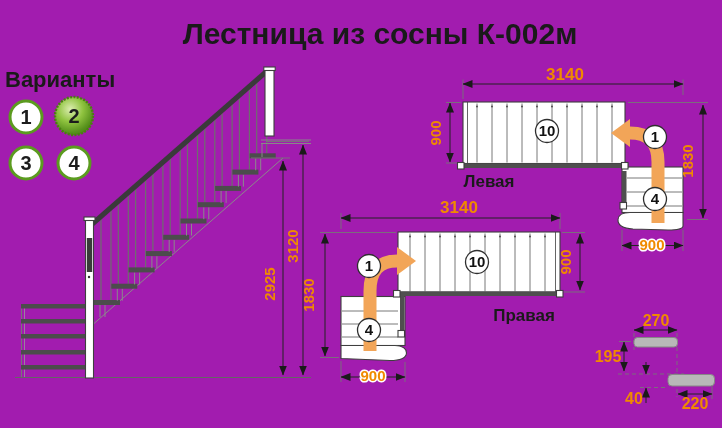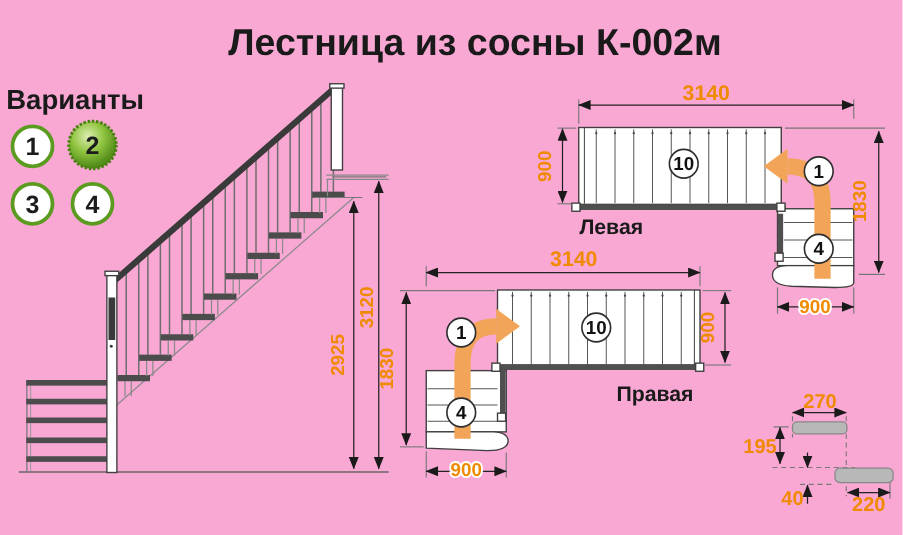--- a/index.html
+++ b/index.html
@@ -1,16 +1,16 @@
 <!DOCTYPE html>
 <html style="--dimension-orange: #F08A00; --arrow-orange: #F2A558; --variant-green: #5B9B1F; --variant-green-dark: #49810F; --drawing-dark: #4C4C4C; --text-black: #1A1A1A;"><head>
 <meta charset="utf-8">
 <style>
   html,body{margin:0;padding:0;background:#ffffff;}
-  .stage{position:relative;width:722px;height:428px;background:#f9a8d4;overflow:hidden;
+  .stage{position:relative;width:722px;height:428px;background:#a21caf;overflow:hidden;
          font-family:"Liberation Sans",sans-serif;}
   svg text{font-family:"Liberation Sans",sans-serif;}
   .title{font-size:30px;font-weight:bold;fill:var(--text-black,#1a1a1a);}
   .variants-label{font-size:22px;font-weight:bold;fill:var(--text-black,#1a1a1a);}
   .variant-num{font-size:20px;font-weight:bold;fill:#1c1c1c;text-anchor:middle;}
   .plan-label{font-size:17px;font-weight:bold;fill:var(--text-black,#1a1a1a);text-anchor:middle;}
   .dim{font-weight:bold;fill:var(--dimension-orange,#f08a00);text-anchor:middle;}
   .dim15{font-size:15px;}
   .dim16{font-size:16px;}
   .dim17{font-size:17px;}

